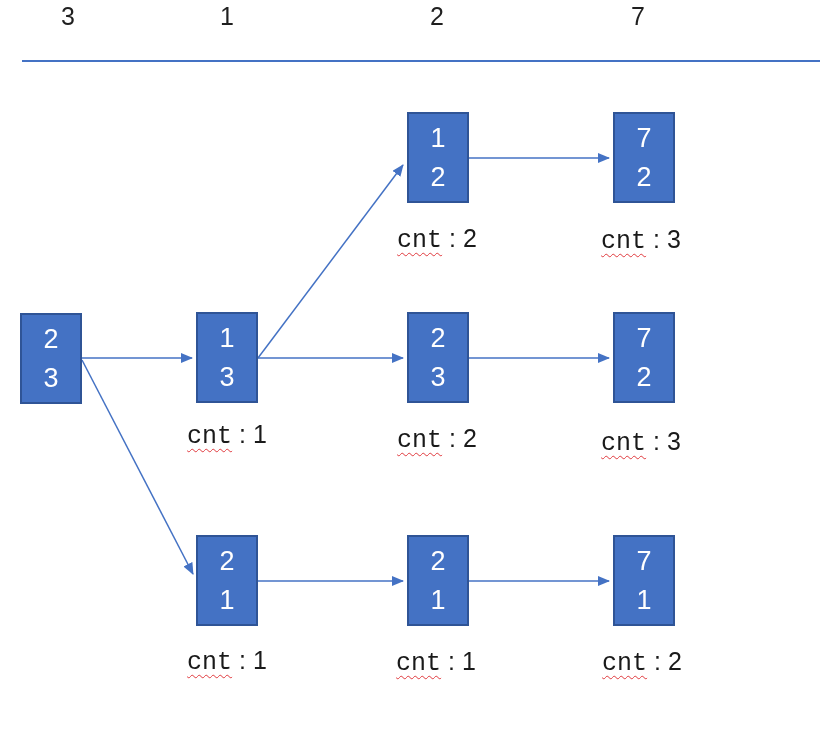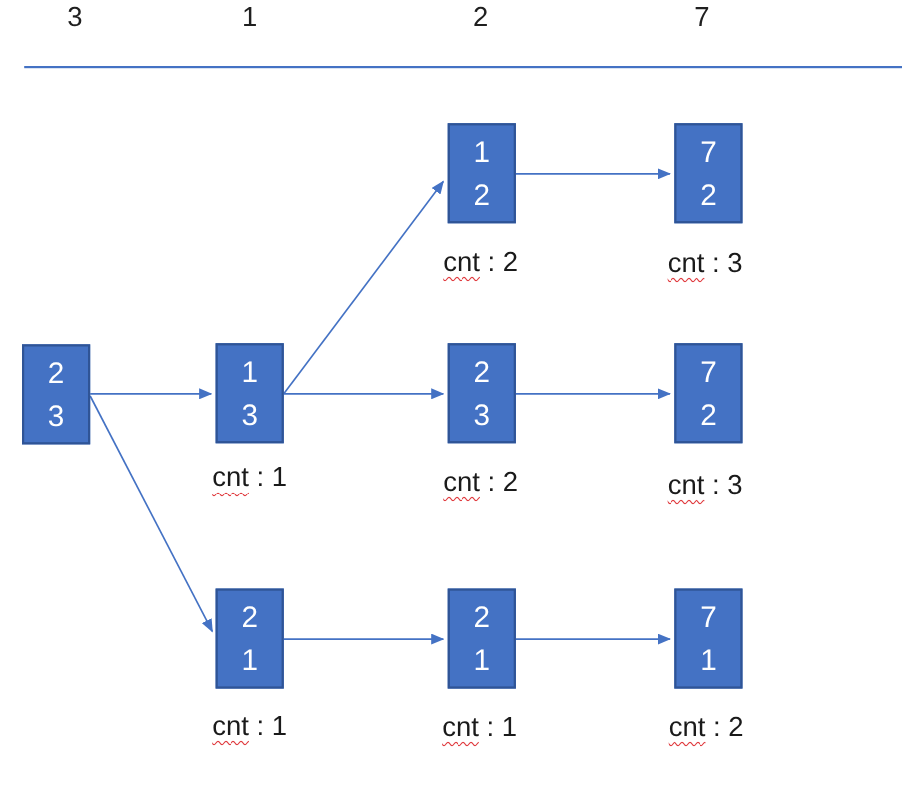--- a/index.html
+++ b/index.html
@@ -10,21 +10,21 @@
   .divider{position:absolute;left:22px;top:60px;width:798px;height:2px;
     background:#4472C4;}
   svg.edges{position:absolute;left:0;top:0;width:822px;height:732px;}
   .node{position:absolute;width:62px;height:91px;background:#4472C4;
     border:2px solid #2F5496;box-sizing:border-box;display:flex;
     flex-direction:column;align-items:center;justify-content:center;
     color:#ffffff;font-size:27px;line-height:39px;}
   .cnt-label{position:absolute;width:130px;text-align:center;font-size:25px;
     color:#1a1a1a;}
   .cnt-label span{white-space:pre;}
-  .misspell{text-decoration:underline wavy #E03A3E 1px;text-underline-offset:5px;}
+  .misspell{text-decoration:underline wavy #E03A3E 1px;text-underline-offset:5px;font-family:Liberation Mono, monospace;}
 </style>
 </head>
 <body>
 
 <div class="canvas">
 
   <div class="col-header" style="left:38px">3</div>
   <div class="col-header" style="left:197px">1</div>
   <div class="col-header" style="left:407px">2</div>
   <div class="col-header" style="left:608px">7</div>

